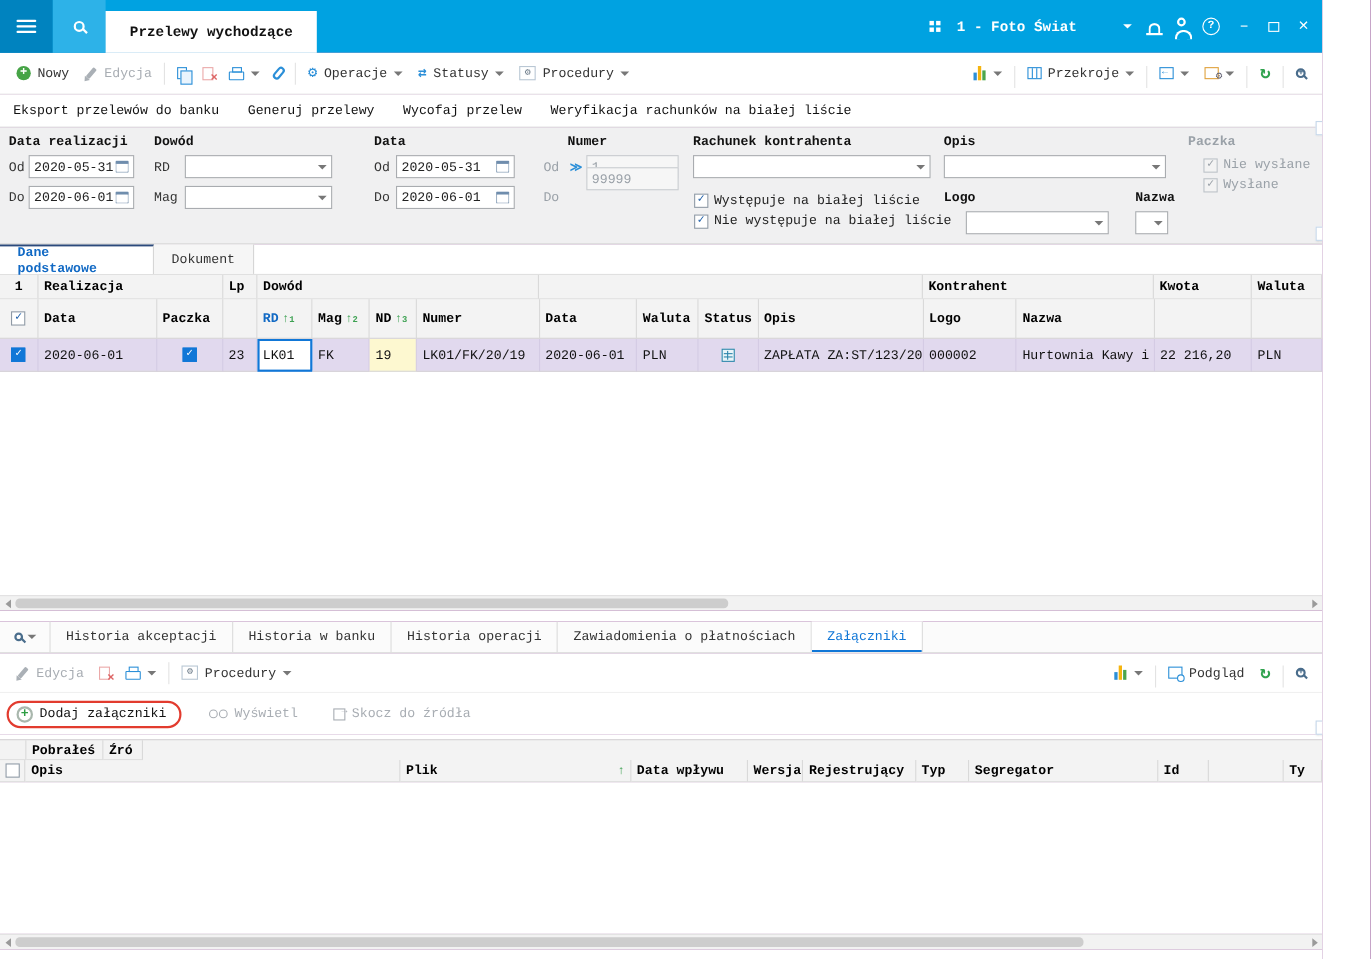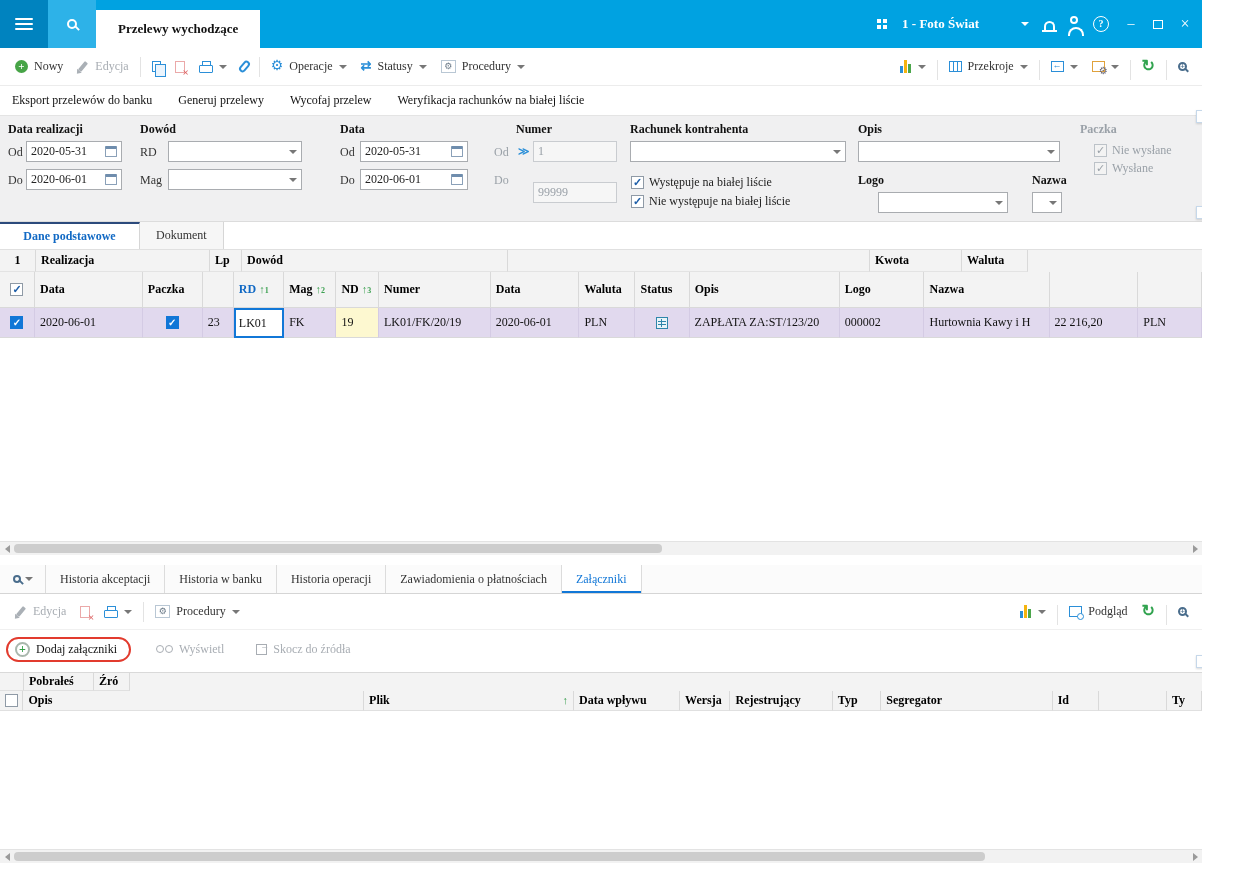--- a/index.html
+++ b/index.html
@@ -1,18 +1,18 @@
 <!DOCTYPE html>
 <html><head>
 <meta charset="utf-8">
 <style>
   *{box-sizing:border-box;margin:0;padding:0}
   body{margin:0;background:#fff}
   .page{width:1202px;height:872px;position:relative;overflow:hidden;background:#701a75;
-        font-family:Liberation Serif, serif;font-size:12px;color:#222}
+        font-family:Liberation Mono, monospace;font-size:12px;color:#222}
 
   
   .topbar{height:48px;background:#00a2e1;display:flex;align-items:stretch}
   .tb-btn{width:48px;display:flex;align-items:center;justify-content:center}
   .tb-btn.menu{background:#0083bf}
   .tb-btn.search{background:#2db2e8}
   .hamb i{display:block;width:18px;height:2px;background:#fff;margin:3px 0;border-radius:1px}
   .mag{display:inline-block;width:10px;height:10px;border:2px solid currentColor;border-radius:50%;position:relative}
   .mag::after{content:"";position:absolute;width:6px;height:2px;background:currentColor;transform:rotate(45deg);right:-5px;bottom:-2px}
   .doc-tab{align-self:flex-end;height:38px;background:#fff;padding:0 22px;display:flex;align-items:center;
@@ -334,21 +334,21 @@
       <span class="cal"></span>
     </span>
 
     <span class="ft" style="left:516px;top:6px">Numer</span>
     <span class="fl gray" style="left:494px;top:29px">Od</span>
     <span class="geq" style="left:518px;top:29px">≫</span>
     <span class="din" style="left:533px;top:25px;width:84px">
       <span>1</span>
     </span>
     <span class="fl gray" style="left:494px;top:57px">Do</span>
-    <span class="din" style="left:533px;top:66px;width:84px">
+    <span class="din" style="left:533px;top:36px;width:84px">
       <span>99999</span>
     </span>
 
     <span class="ft" style="left:630px;top:6px">Rachunek kontrahenta</span>
     <span class="dd" style="left:630px;top:25px;width:216px">
         <span class="tri"></span>
       </span>
     <span class="cbrow" style="left:631px;top:59px">
       <span class="cb checked"></span>
       <span>Występuje na białej liście</span>
@@ -417,20 +417,23 @@
       <div class="c w174">
           <span>Realizacja</span>
         </div>
       <div class="c w32">
           <span>Lp</span>
         </div>
       <div class="c w266">
           <span>Dowód</span>
         </div>
       <div class="c w362"></div>
+      <div class="c w218">
+          <span>Kontrahent</span>
+        </div>
       <div class="c w92">
           <span>Kwota</span>
         </div>
       <div class="c w66">
           <span>Waluta</span>
         </div>
     </div>
     <div class="hr g-cols">
       <div class="c w36 cc">
           <span class="cb checked"></span>

